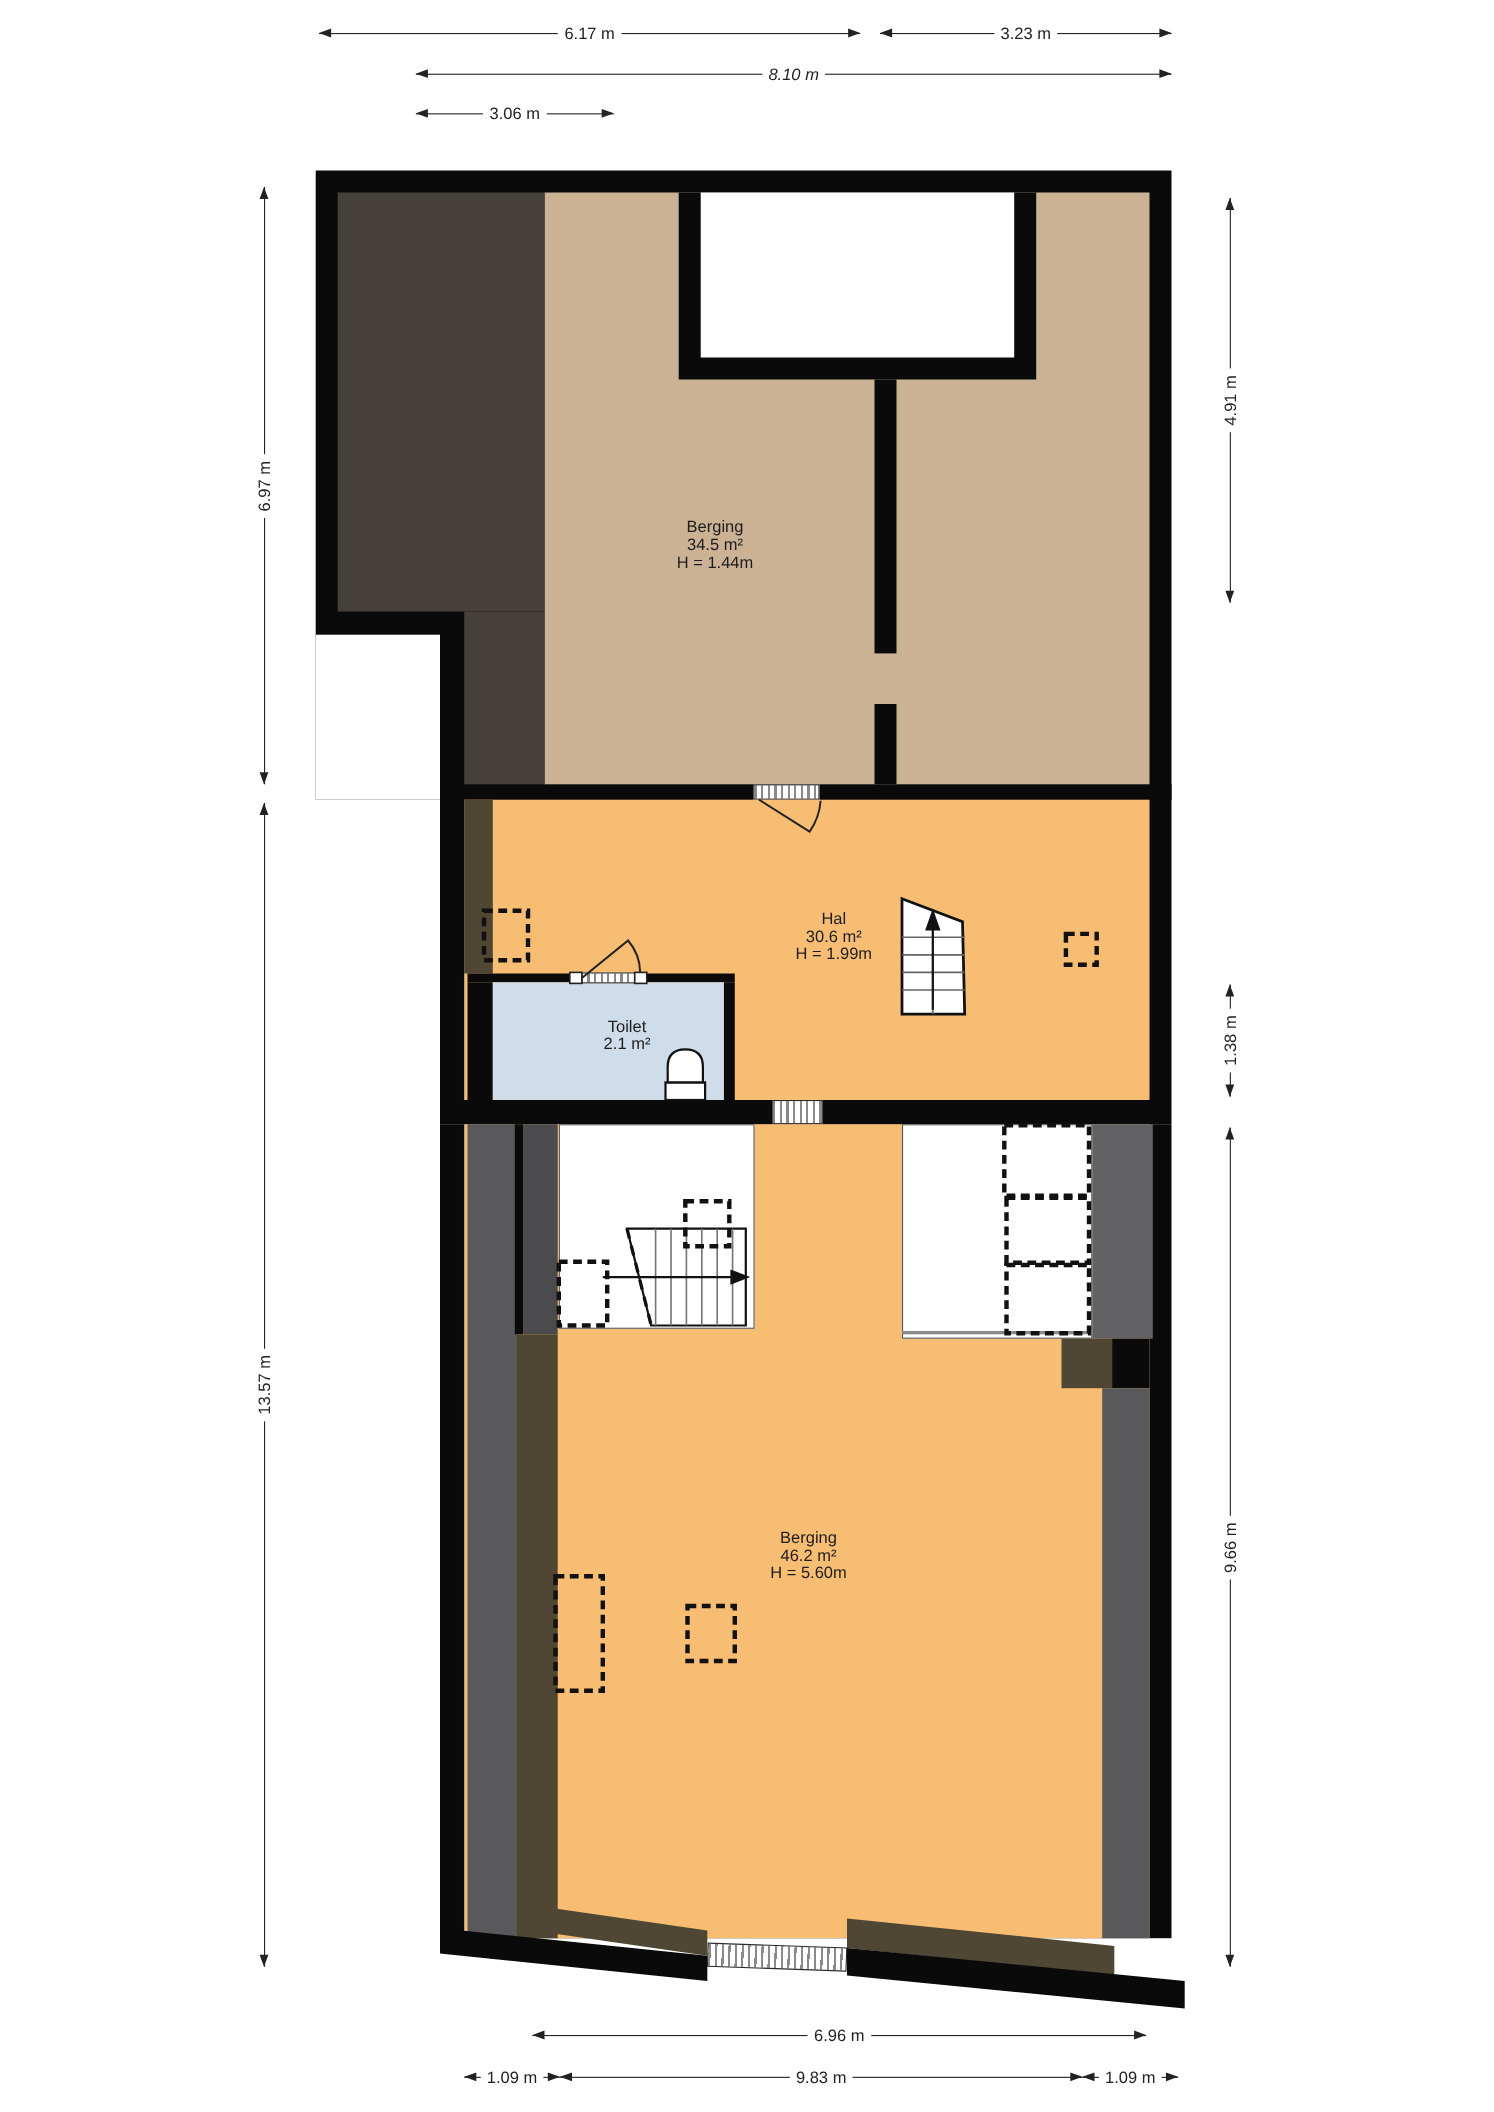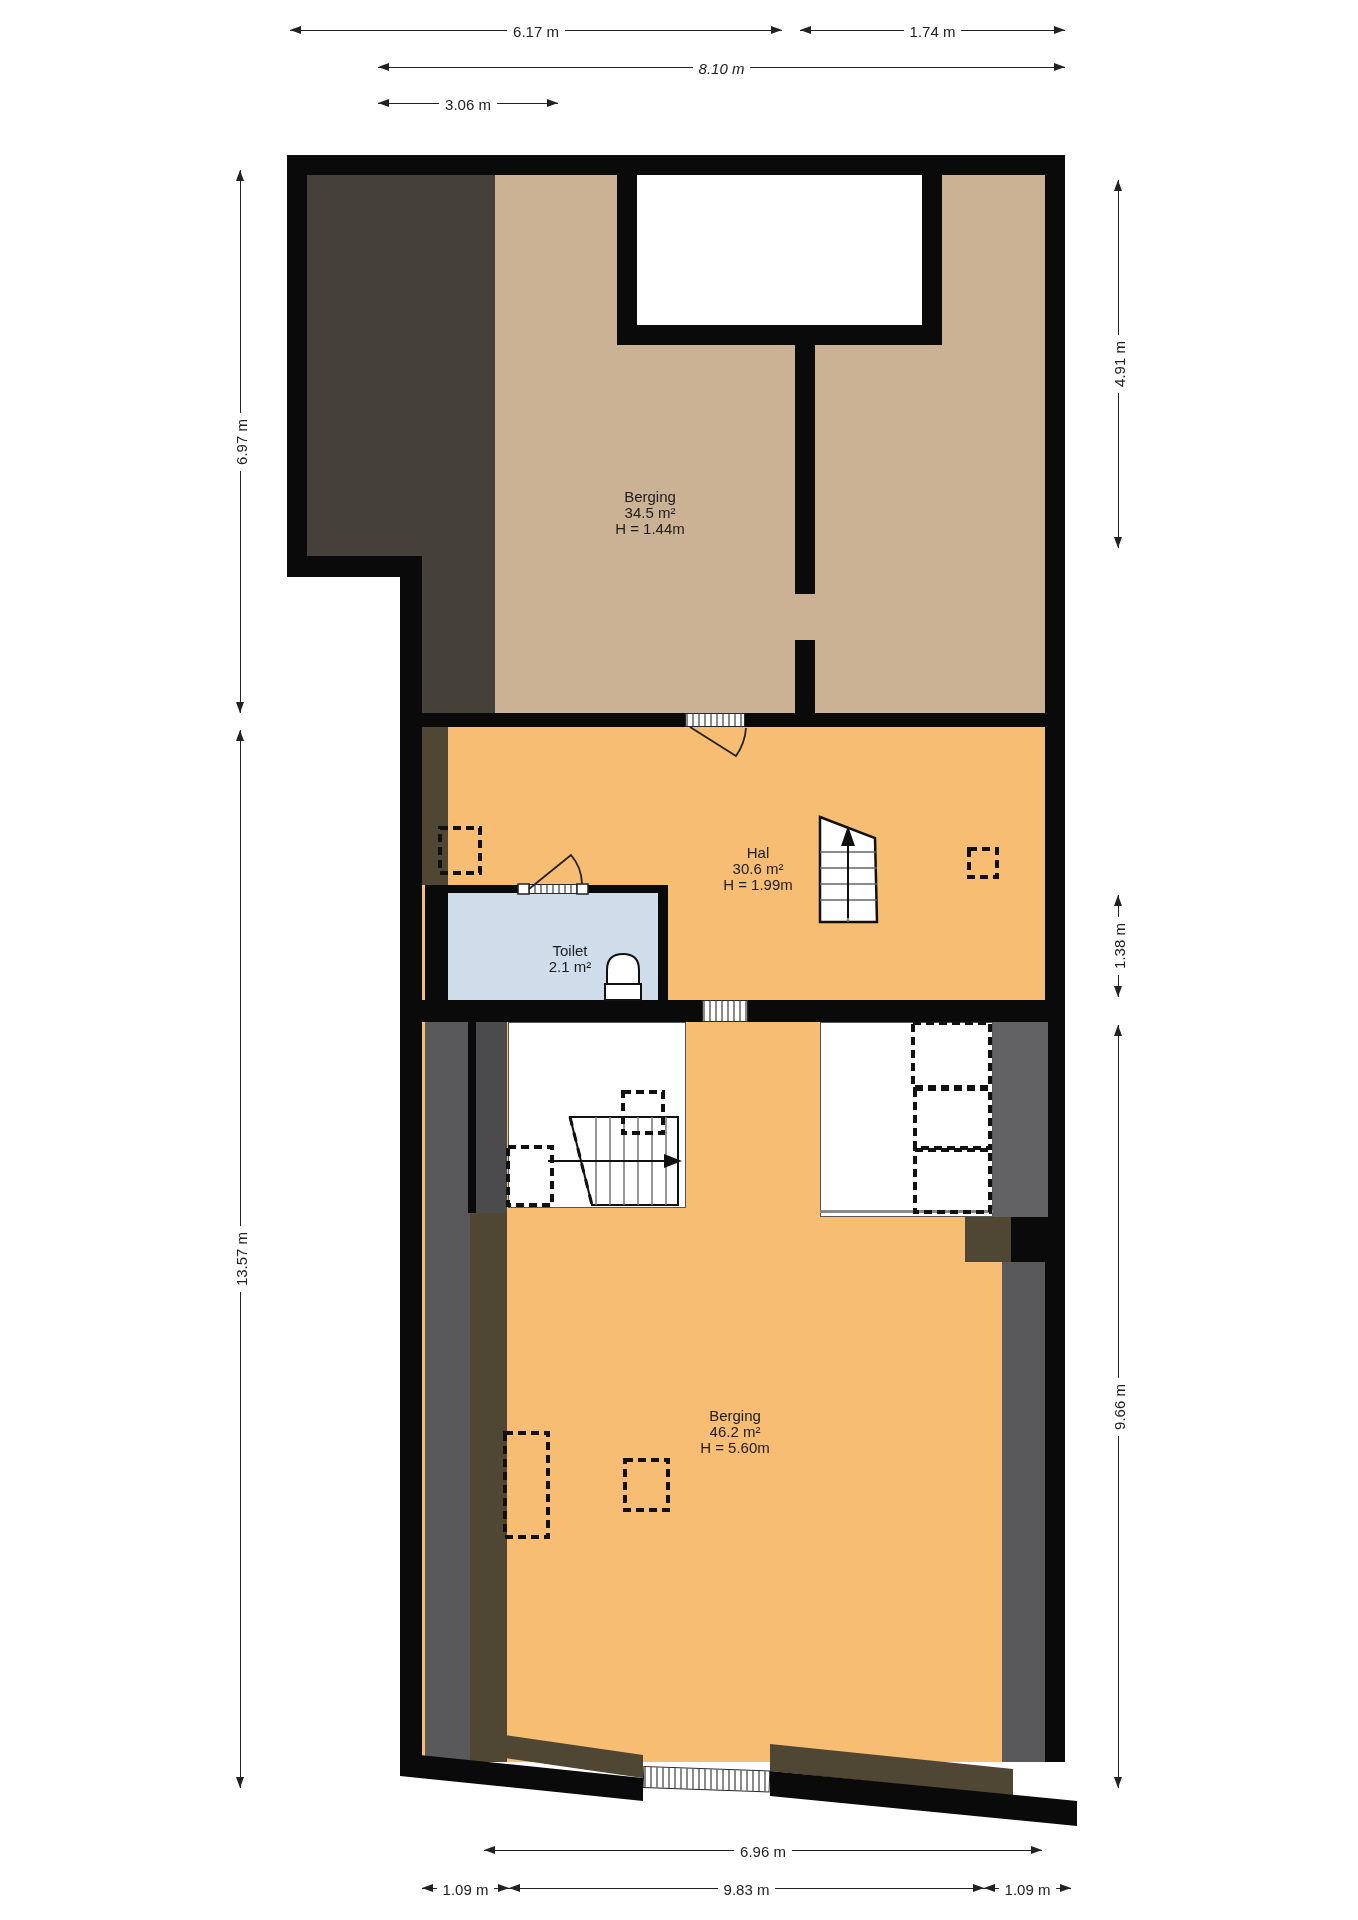--- a/index.html
+++ b/index.html
@@ -22,21 +22,21 @@
   .c-attic{background:var(--attic);}
   .c-berging{background:var(--berging);}
   .c-hal{background:var(--hal);}
   .c-toilet{background:var(--toilet);}
   .c-white{background:#fff;}
   .c-gray1{background:var(--gray1);}
   .c-gray2{background:var(--gray2);}
   .c-gray3{background:var(--gray3);}
   .c-olive{background:var(--olive);}
   .room-label{position:absolute;transform:translate(-50%,-50%);text-align:center;
-    font-size:15px;line-height:16px;color:var(--ink);white-space:nowrap;margin-top:17px;}
+    font-size:15px;line-height:16px;color:var(--ink);white-space:nowrap;}
   .thresh{background-color:#fff;
     background-image:repeating-linear-gradient(90deg,#8a8a8a 0 2px,rgba(0,0,0,0) 2px 6px);
     border:1.5px solid #2a2a2a;}
   
   .dim-h{position:absolute;height:0;border-top:1.5px solid #222;}
   .dim-h::before{content:"";position:absolute;left:0;top:-5.5px;
     border-top:4.5px solid transparent;border-bottom:4.5px solid transparent;border-right:11px solid #222;}
   .dim-h::after{content:"";position:absolute;right:0;top:-5.5px;
     border-top:4.5px solid transparent;border-bottom:4.5px solid transparent;border-left:11px solid #222;}
   .dim-v{position:absolute;width:0;border-left:1.5px solid #222;}
@@ -157,21 +157,21 @@
   <div class="room-label" style="left:735px;top:1415px;">
     <div>Berging</div>
     <div>46.2 m²</div>
     <div>H = 5.60m</div>
   </div>
 
   <div class="dim-h" style="left:290px;top:30px;width:492px;">
     <span class="hlbl">6.17 m</span>
     </div>
   <div class="dim-h" style="left:800px;top:30px;width:265px;">
-    <span class="hlbl">1.74 m</span>
+    <span class="hlbl">3.23 m</span>
     </div>
   <div class="dim-h" style="left:378px;top:67px;width:687px;font-style:italic;">
     <span class="hlbl">8.10 m</span>
     </div>
   <div class="dim-h" style="left:378px;top:103px;width:180px;">
     <span class="hlbl">3.06 m</span>
     </div>
 
   <div class="dim-v" style="left:240px;top:170px;height:543px;">
     <span class="vlbl">6.97 m</span>

